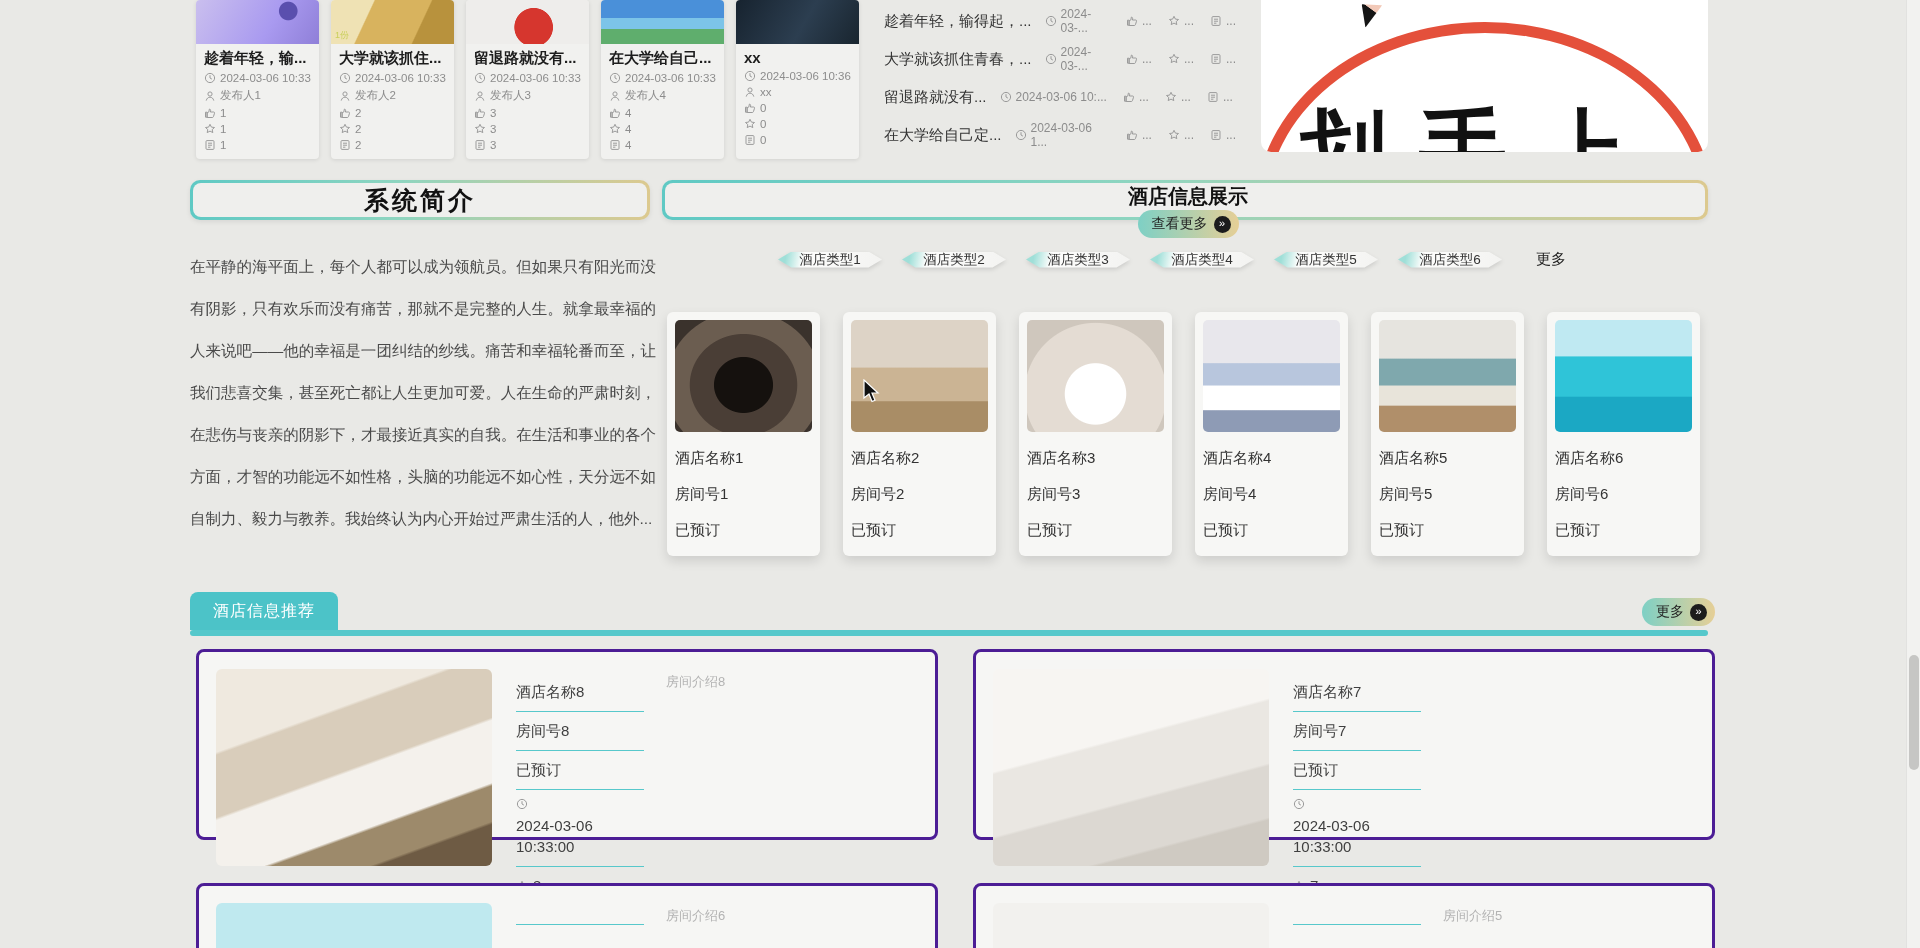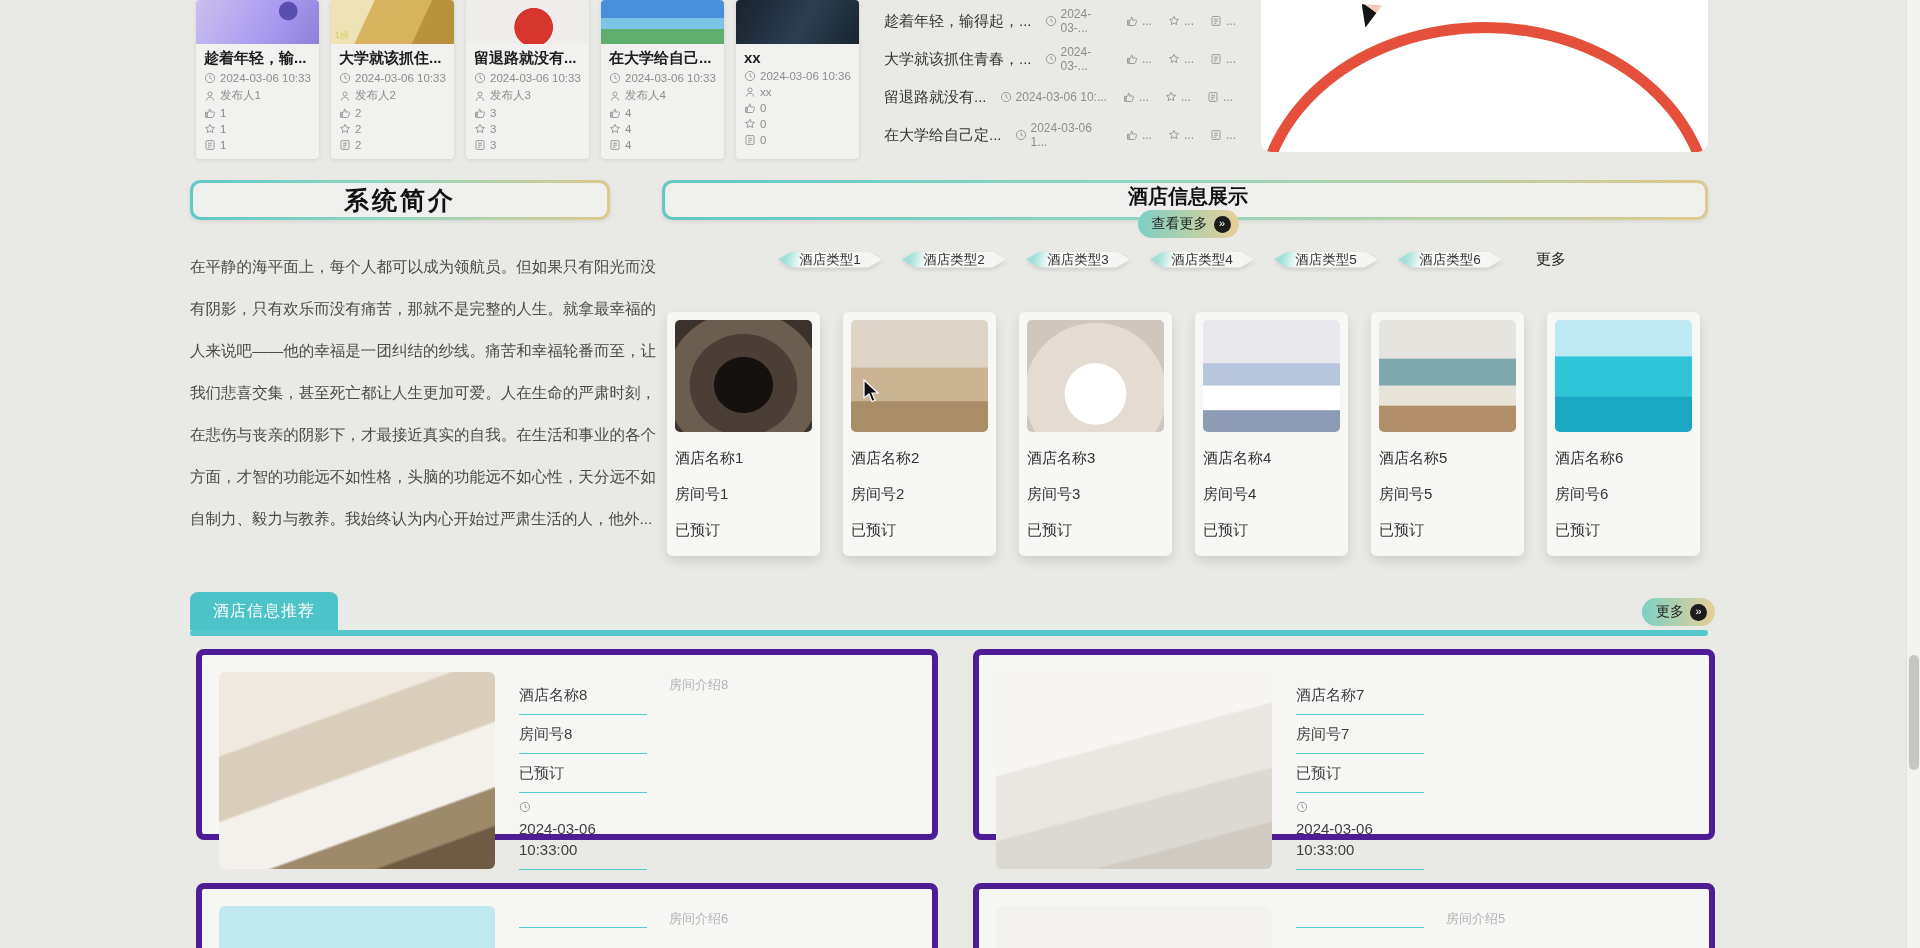--- a/index.html
+++ b/index.html
@@ -31,21 +31,21 @@
 
   
   #banner { position:absolute; left:1261px; top:0; width:447px; height:152px; background:#fff; border-radius:0 0 10px 10px; overflow:hidden; }
   #banner .ellipse { position:absolute; left:-6px; top:22px; width:460px; height:380px; border:11px solid #e4503b; border-radius:50%; }
   #banner .pencil { position:absolute; left:98px; top:2px; width:20px; height:26px; clip-path:polygon(50% 100%,0 18%,100% 0); background:linear-gradient(200deg,#f2c9b8 0 30%,#151515 32%); transform:rotate(16deg); }
   #banner .big-text { position:absolute; left:38px; top:92px; font-size:88px; font-weight:900; color:#111; letter-spacing:32px; white-space:nowrap; font-family:"DejaVu Sans","Liberation Sans",sans-serif; }
 
   
   .gbox { position:absolute; height:40px; padding:3px; border-radius:10px; background:linear-gradient(90deg,#5fc9c4,#8ed5c0 45%,#dcc98f); box-shadow:0 2px 5px rgba(0,0,0,.08); }
   .gbox .inner { height:100%; border-radius:8px; background:#efefed; display:flex; align-items:center; }
-  #intro-header { left:190px; top:180px; width:420px; }
+  #intro-header { left:190px; top:180px; width:460px; }
   #intro-header .inner { justify-content:center; font-size:25px; font-weight:bold; color:#111; letter-spacing:3px; }
   #showcase-header { left:662px; top:180px; width:1046px; }
   #showcase-header .inner { justify-content:space-between; padding:0 8px 0 14px;flex-direction:column; }
   #showcase-header .sec-title { font-size:20px; font-weight:bold; color:#111; }
 
   .pill-btn { display:flex; align-items:center; gap:6px; padding:5px 8px 5px 14px; border-radius:15px; background:linear-gradient(90deg,#7ed0c5,#e6cf96); font-size:14px; color:#222; cursor:pointer;font-family:Liberation Mono, monospace; }
   .pill-btn .circ { width:17px; height:17px; border-radius:50%; background:#1c1c1c; color:#fff; display:flex; align-items:center; justify-content:center; font-size:11px; line-height:1; }
 
   
   #intro-text { position:absolute; left:190px; top:246px; width:466px; font-size:15.5px; line-height:42px; color:#4a4a4a; text-align:justify; }
@@ -66,21 +66,21 @@
   .hi-3 { background:linear-gradient(#e8e7ec 0 38%,#b8c6dd 39% 58%,#ffffff 59% 80%,#8e9bb5 81%); }
   .hi-4 { background:linear-gradient(#e6e4df 0 34%,#7fa8ad 35% 58%,#e8e4da 59% 76%,#b08f6a 77%); }
   .hi-5 { background:linear-gradient(#bfe9f2 0 32%,#2fc4d8 33% 68%,#1ba8c4 69%); }
   .hcard .line { font-size:15px; color:#333; margin-top:17px; }
 
   
   #rec-tab { position:absolute; left:190px; top:592px; width:148px; height:38px; background:#4cc3c8; color:#fff; font-size:16px; display:flex; align-items:center; justify-content:center; border-radius:8px 8px 0 0; letter-spacing:1px; }
   #rec-bar { position:absolute; left:190px; top:630px; width:1518px; height:6px; background:#55c8cb; border-radius:3px; }
   #rec-more { position:absolute; left:1642px; top:598px; }
   #rec-grid { position:absolute; left:196px; top:649px; width:1520px; display:flex; flex-wrap:wrap; column-gap:35px; row-gap:43px; }
-  .rcard { width:742px; height:191px; border:6px solid #4c1d95; border-radius:8px; background:#f6f6f4; padding:17px; display:flex; }
+  .rcard { width:742px; height:191px; border:3px solid #4c1d95; border-radius:8px; background:#f6f6f4; padding:17px; display:flex; }
   .rcard .img { width:276px; height:197px; border-radius:6px; flex:none; }
   .ri-0 { background:linear-gradient(160deg,#efe9df 0 28%,#d9cdbb 29% 50%,#f4f1ec 51% 72%,#9d8a6b 73% 85%,#6e5b44 86%); }
   .ri-1 { background:linear-gradient(165deg,#f7f5f2 0 38%,#eae7e2 39% 62%,#dcd8d2 63% 82%,#cfcac2 83%); }
   .ri-2 { background:linear-gradient(#bfe9ef 0 40%,#49cbdc 41%); }
   .ri-3 { background:linear-gradient(#f2f1ee 0 60%,#e3e1dc 61%); }
   .rcard .details { width:128px; margin-left:24px; margin-top:4px; flex:none; }
   .drow { font-size:15px; color:#3f3f3f; padding:8px 0 9px; border-bottom:1px solid #57c8cb; display:flex; align-items:center; gap:5px; flex-wrap:wrap; line-height:21px; }
   .rcard .rintro { margin-left:22px; margin-top:4px; font-size:13px; color:#b3b3b3; }
 
   
@@ -417,20 +417,21 @@
           <path d="M4 4.2h4M4 6.2h4M4 8.2h2.4"></path>
         </svg>
         <span>...</span>
       </div>
   </div>
   </div>
 
 <div id="banner">
   <div class="ellipse"></div>
   <div class="pencil"></div>
+  <div class="big-text">划手上</div>
 </div>
 
 <div class="gbox" id="intro-header">
   <div class="inner">系统简介</div>
 </div>
 <div id="intro-text">在平静的海平面上，每个人都可以成为领航员。但如果只有阳光而没有阴影，只有欢乐而没有痛苦，那就不是完整的人生。就拿最幸福的人来说吧——他的幸福是一团纠结的纱线。痛苦和幸福轮番而至，让我们悲喜交集，甚至死亡都让人生更加可爱。人在生命的严肃时刻，在悲伤与丧亲的阴影下，才最接近真实的自我。在生活和事业的各个方面，才智的功能远不如性格，头脑的功能远不如心性，天分远不如自制力、毅力与教养。我始终认为内心开始过严肃生活的人，他外...</div>
 
 <div class="gbox" id="showcase-header">
   <div class="inner">
     <span class="sec-title">酒店信息展示</span>

